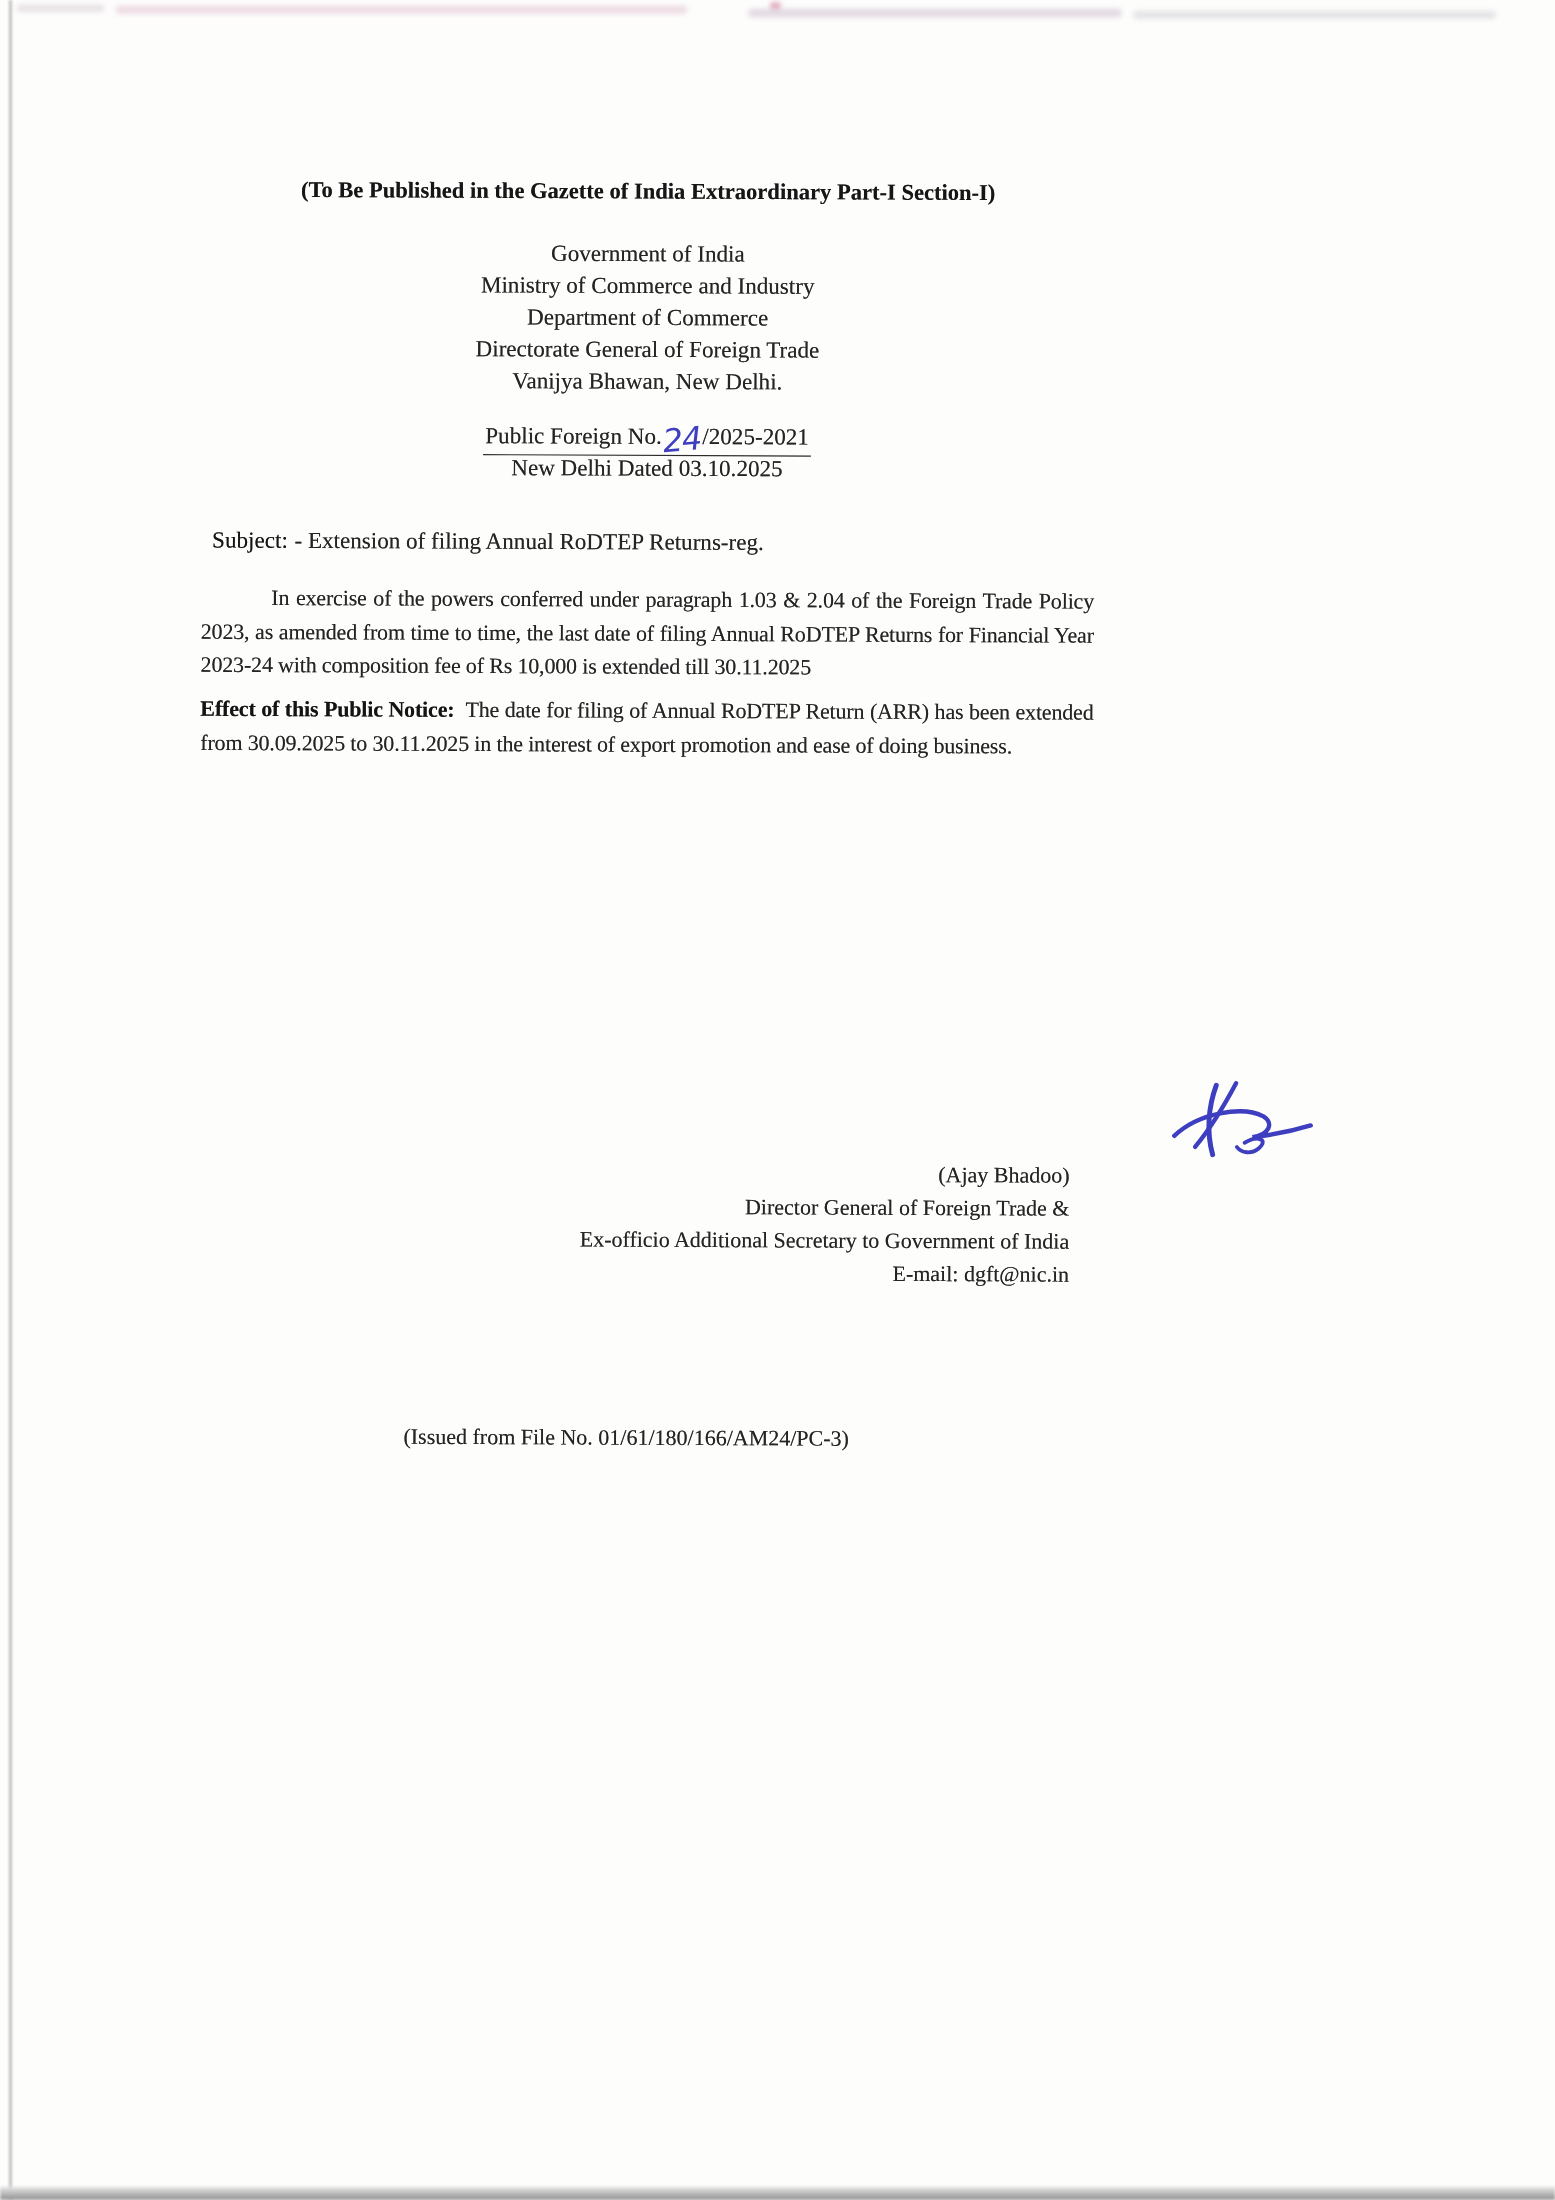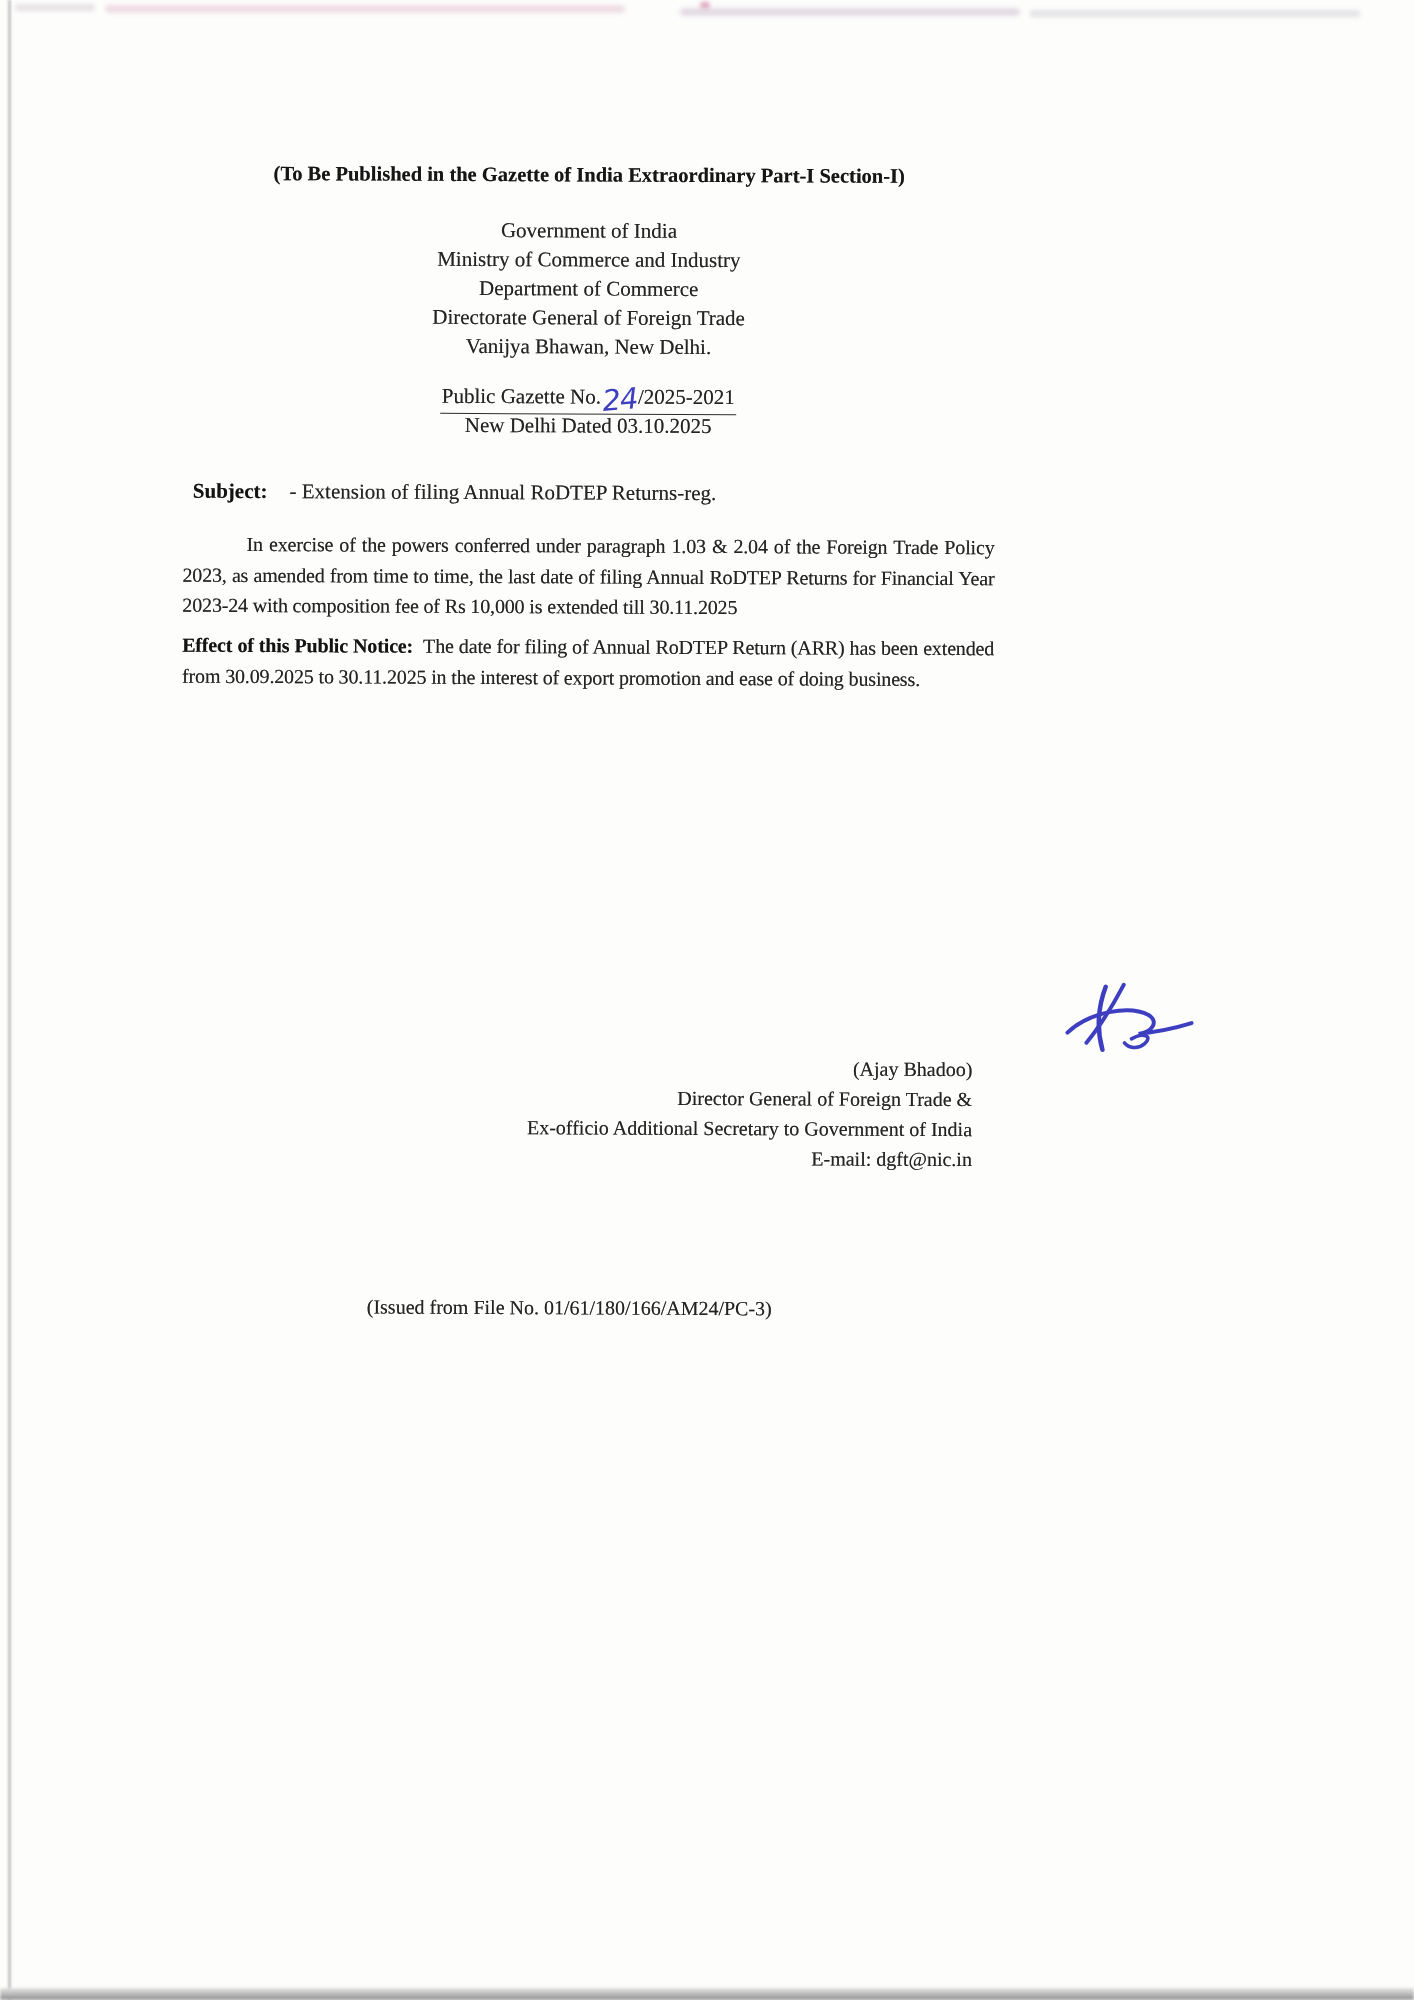--- a/index.html
+++ b/index.html
@@ -51,21 +51,21 @@
     transform:rotate(-5deg) translateY(2px);vertical-align:-4px;margin:0 1px;
     text-shadow:none;
   }
   .date-line{
     position:absolute;left:185px;top:414px;width:810px;text-align:center;
     font-size:21px;
   }
   .subject-line{
     position:absolute;left:195px;top:481px;width:820px;font-size:21px;
   }
-  .subject-label{font-weight:bold;color:#141414;margin-right:22px;}
+  .subject-label{font-weight:normal;color:#141414;margin-right:6px;}
   .para{
     position:absolute;left:185px;width:812px;font-size:20px;line-height:30.5px;
     text-align:justify;letter-spacing:-0.15px;
   }
   .para.p1{top:531px;text-indent:64px;}
   .para.p2{top:632px;}
   .effect-label{font-weight:bold;color:#141414;margin-right:10px;}
   .sig-ink{position:absolute;left:1048px;top:980px;width:152px;height:80px;color:var(--pen_blue,#3d3ec0);}
   .sig-block{
     position:absolute;left:185px;top:1053px;width:792px;text-align:right;
@@ -95,21 +95,21 @@
 
     <div class="org-block">
       <div>Government of India</div>
       <div>Ministry of Commerce and Industry</div>
       <div>Department of Commerce</div>
       <div>Directorate General of Foreign Trade</div>
       <div>Vanijya Bhawan, New Delhi.</div>
     </div>
 
     <div class="notice-line">
-      <span class="notice-underline"><span>Public Gazette No.</span><span class="hand-number">24</span><span>/2025-2021</span></span>
+      <span class="notice-underline"><span>Public Foreign No.</span><span class="hand-number">24</span><span>/2025-2021</span></span>
     </div>
 
     <div class="date-line">New Delhi Dated 03.10.2025</div>
 
     <div class="subject-line">
       <span class="subject-label">Subject:</span><span>- Extension of filing Annual RoDTEP Returns-reg.</span>
     </div>
 
     <div class="para p1">In exercise of the powers conferred under paragraph 1.03 &amp; 2.04 of the Foreign Trade Policy 2023, as amended from time to time, the last date of filing Annual RoDTEP Returns for Financial Year 2023-24 with composition fee of Rs 10,000 is extended till 30.11.2025</div>
 

